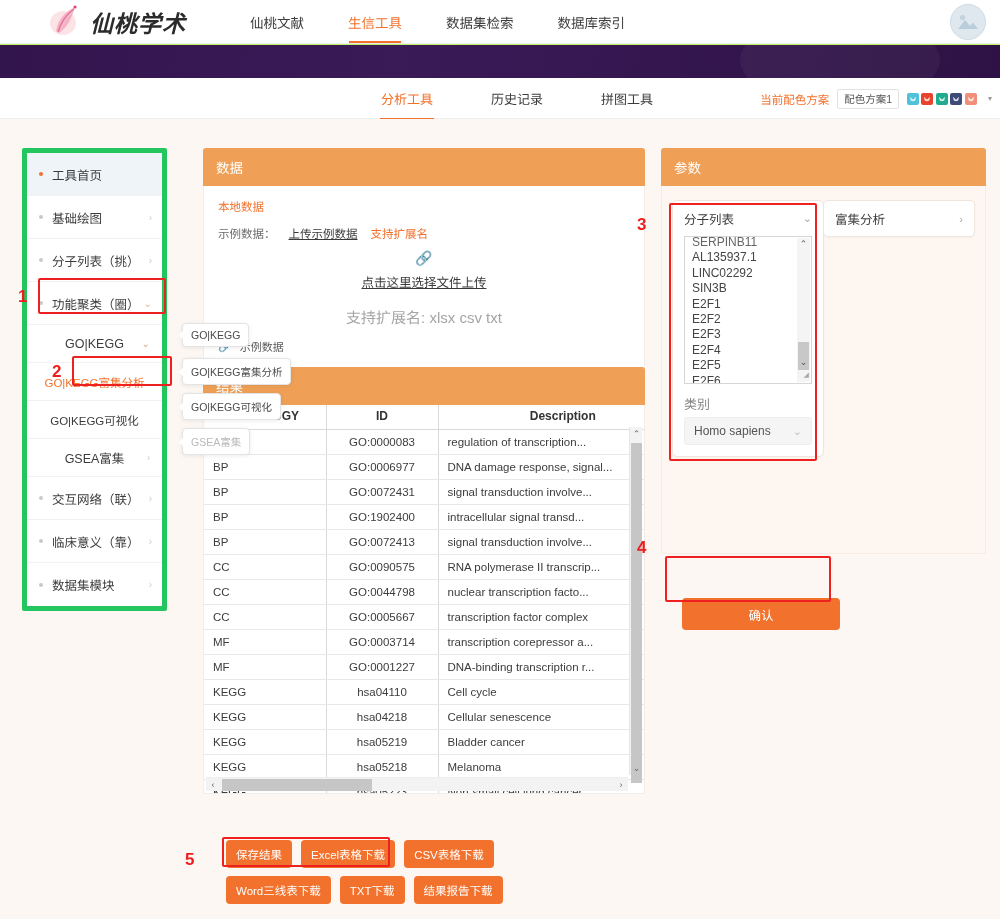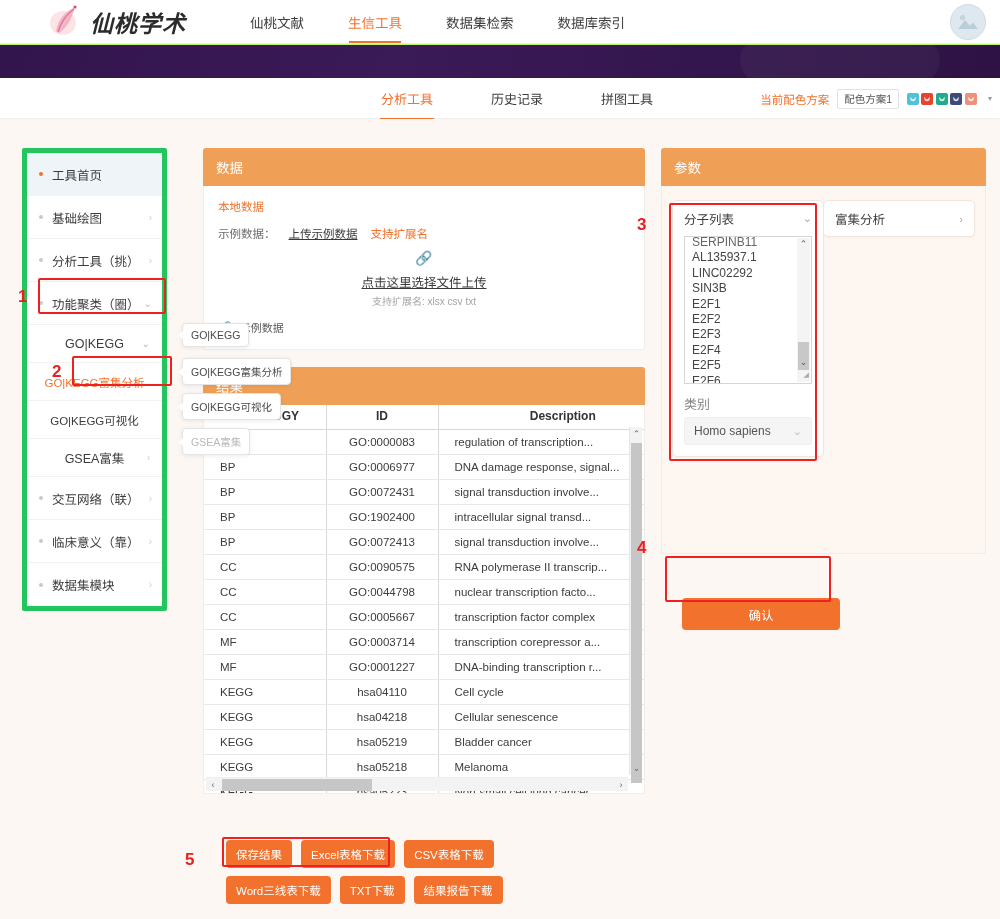--- a/index.html
+++ b/index.html
@@ -133,35 +133,35 @@
     background:#fff; border:1px solid #f3ede9; border-top:none; padding:12px 14px 14px 14px;
     border-radius:0 0 3px 3px;
   }
   .lbl-local { font-size:11.5px; color:#f2712c; margin-bottom:11px; }
   .sample-row { font-size:11.5px; color:#6b6b6b; display:flex; align-items:center; gap:13px; }
   .sample-row .up { color:#3a3a3a; text-decoration:underline; }
   .sample-row .dl { color:#f2712c; }
   .dropzone { text-align:center; padding:9px 0 2px 0; }
   .dropzone .clip { font-size:14px; color:#8a8a8a; display:block; margin-bottom:6px; }
   .dropzone .main { font-size:12.5px; color:#3a3a3a; text-decoration:underline; }
-  .dropzone .sub { font-size:10px; color:#a5a5a5; margin-top:2px; }
+  .dropzone .sub { font-size:15px; color:#a5a5a5; margin-top:15px; }
   .ex-link { font-size:11px; color:#5a5a5a; display:flex; align-items:center; gap:8px; margin-top:9px; }
 
   .panel-result { position:absolute; left:203px; top:248px; width:442px; }
   .panel-result .body {
     background:#fff; border:1px solid #f3ede9; border-top:none; padding:0; border-radius:0 0 3px 3px;
   }
   .tablewrap { position:relative; height:388px; overflow:hidden; }
   table.res { width:100%; border-collapse:collapse; font-size:11.5px; color:#3c3c3c; table-layout:fixed; }
   table.res th {
     font-weight:bold; font-size:12px; padding:4px 0 6px 0; text-align:center; color:#333;
     border-bottom:1px solid #d9d9d9; background:#fff;
   }
   table.res td { padding:6px 0; text-align:center; border-bottom:1px solid #e8e8e8; }
-  table.res td.l { text-align:left; padding-left:16px; }
+  table.res td.l { text-align:left; padding-left:9px; }
   table.res .c0 { width:122px; border-right:1px solid #d9d9d9; }
   table.res .c1 { width:112px; border-right:1px solid #d9d9d9; }
   table.res .c2 { width:auto;padding-left:43px; }
   .vscroll {
     position:absolute; right:2px; top:22px; width:13px; bottom:18px;
     background:#f3f3f3; border-left:1px solid #e6e6e6;
   }
   .vscroll .thumb { position:absolute; left:1px; width:11px; top:16px; height:340px; background:#c6c6c6; }
   .vscroll .ar { position:absolute; left:0; width:13px; height:14px; font-size:9px; color:#666; text-align:center; line-height:14px; }
   .hscroll {
@@ -296,21 +296,21 @@
         <span class="dot"></span>
         <span>工具首页</span>
       </div>
       <div class="side-item">
         <span class="dot"></span>
         <span>基础绘图</span>
         <span class="chev">›</span>
       </div>
       <div class="side-item">
         <span class="dot"></span>
-        <span>分析工具（挑）</span>
+        <span>分子列表（挑）</span>
         <span class="chev">›</span>
       </div>
       <div class="side-item">
         <span class="dot"></span>
         <span>功能聚类（圈）</span>
         <span class="chev" style="color:#e0b79e">⌄</span>
       </div>
       <div class="side-sub">
         <span>GO|KEGG</span>
         <span class="chev">⌄</span>

